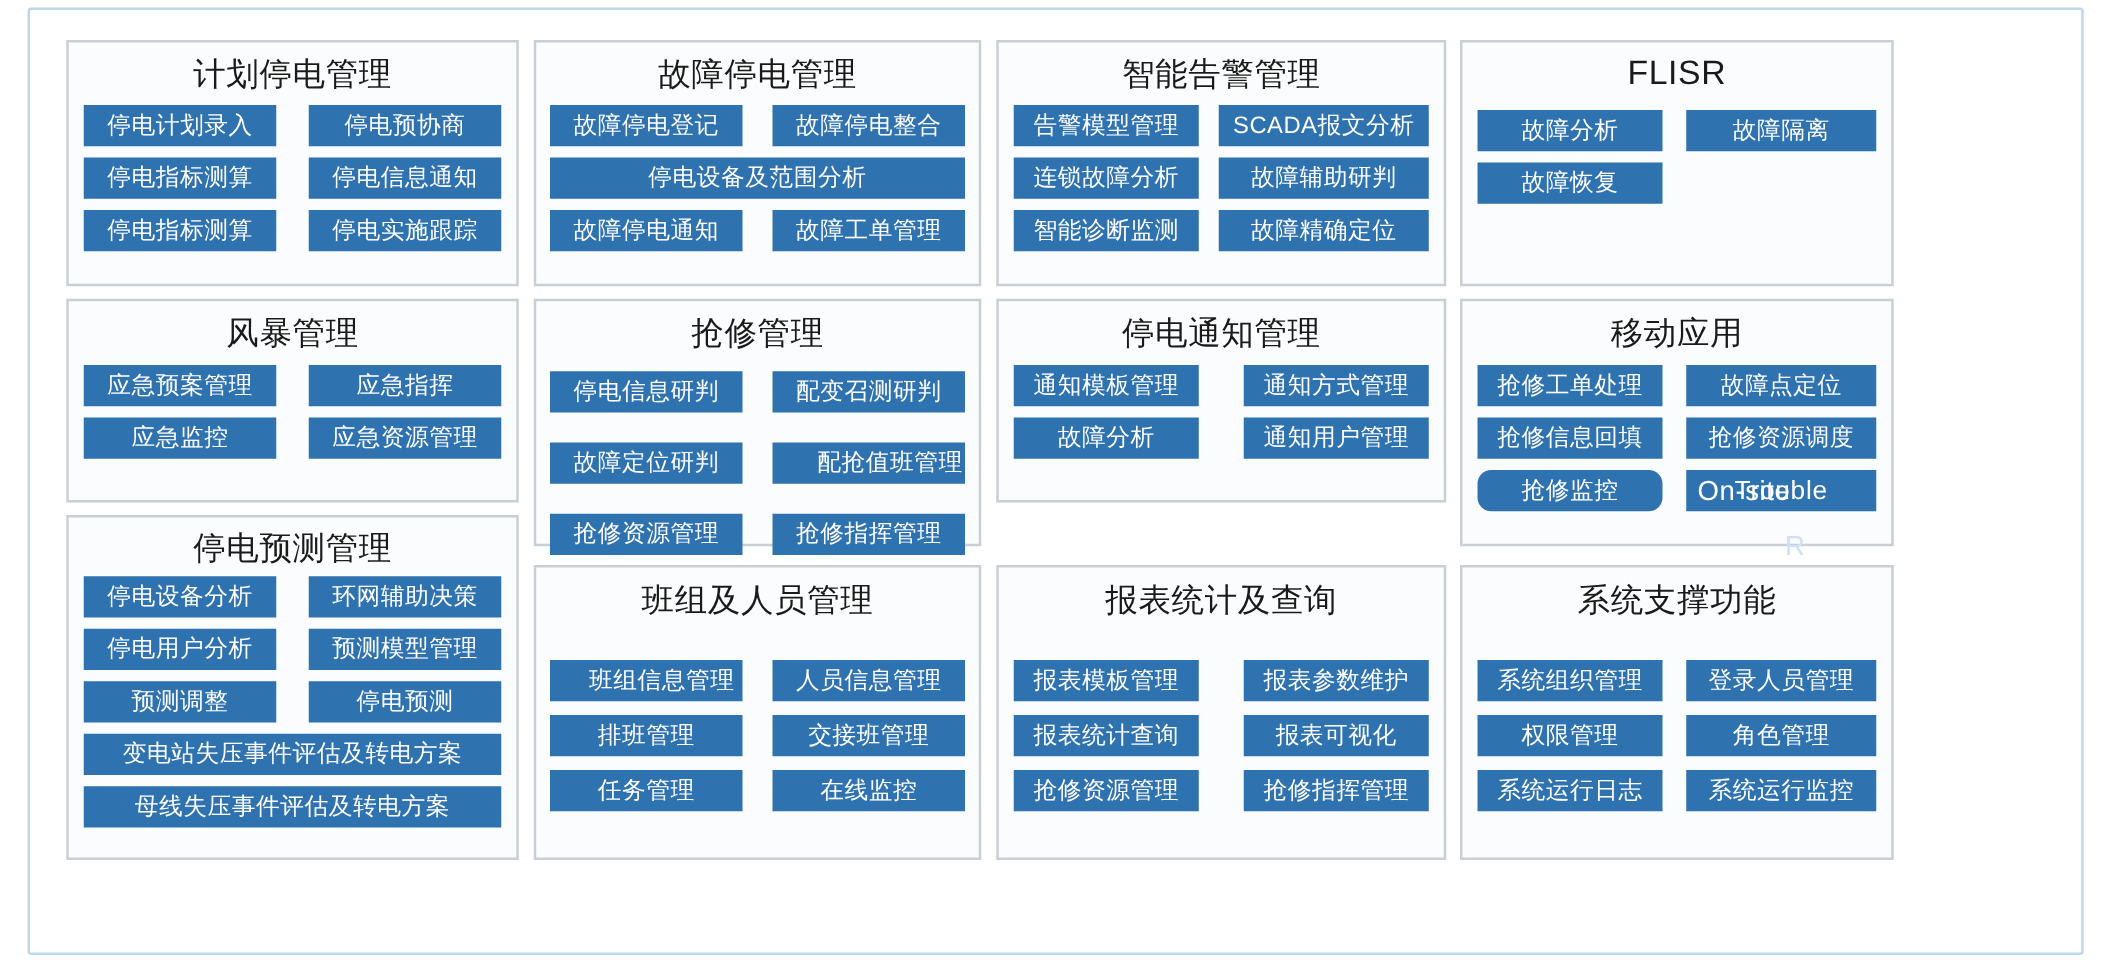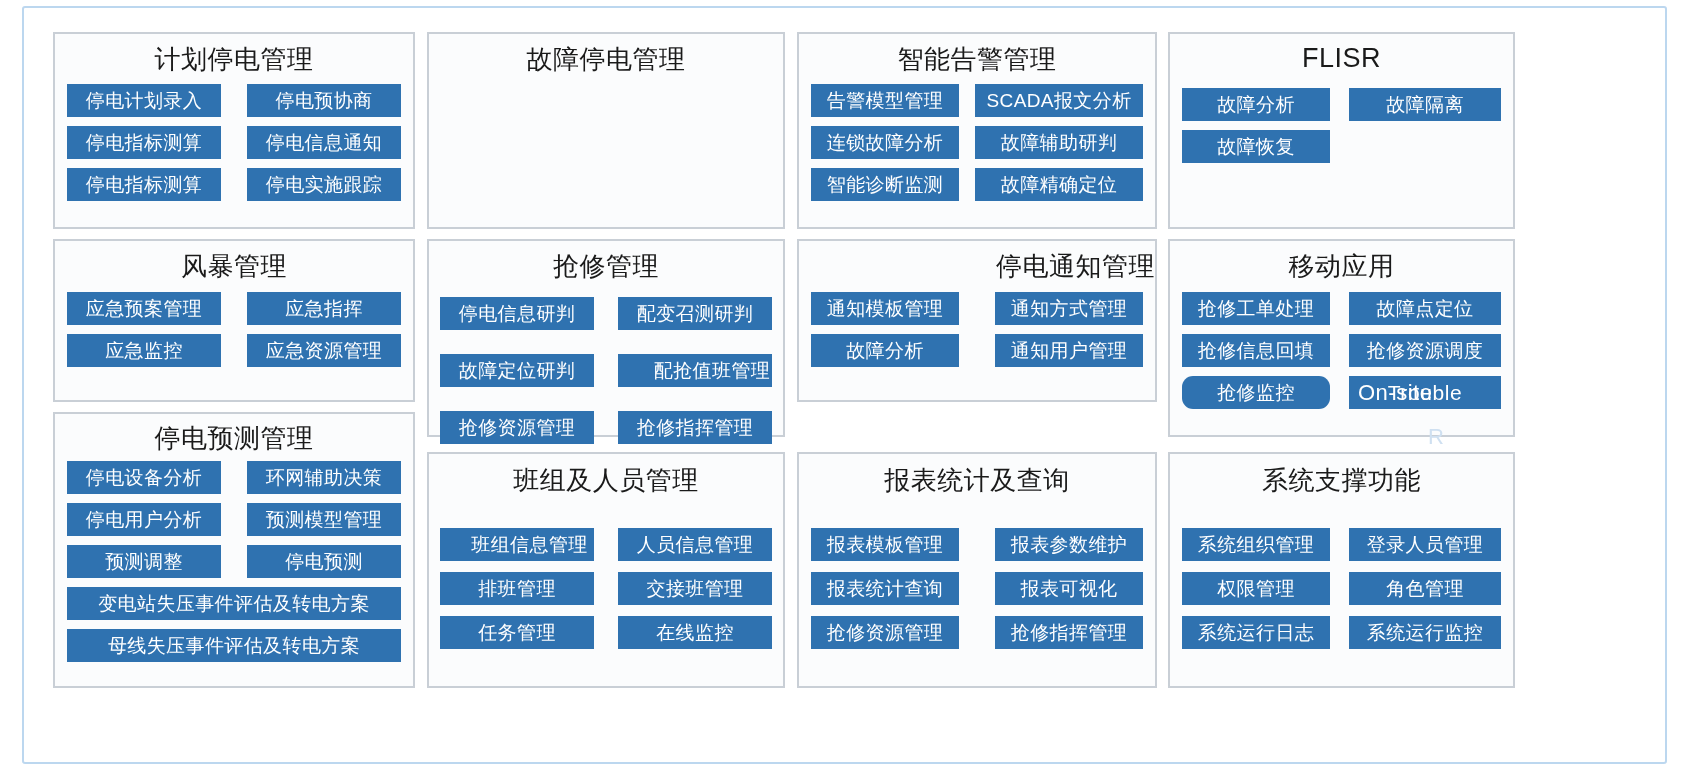--- a/index.html
+++ b/index.html
@@ -112,20 +112,27 @@
       <div class="btn" style="width:154px;height:33px;">停电预协商</div>
       <div class="btn" style="width:154px;height:33px;">停电指标测算</div>
       <div class="btn" style="width:154px;height:33px;">停电信息通知</div>
       <div class="btn" style="width:154px;height:33px;">停电指标测算</div>
       <div class="btn" style="width:154px;height:33px;">停电实施跟踪</div>
     </div>
   </div>
 
   <div class="panel" style="left:427px; top:32px; width:358px; height:197px;">
     <div class="panel-title" style="margin-top:12px;">故障停电管理</div>
+    <div class="btn-grid" style="padding:0 11px; margin-top:11px; row-gap:9px;">
+      <div class="btn" style="width:154px;height:33px;">故障停电登记</div>
+      <div class="btn" style="width:154px;height:33px;">故障停电整合</div>
+      <div class="btn full" style="height:33px;">停电设备及范围分析</div>
+      <div class="btn" style="width:154px;height:33px;">故障停电通知</div>
+      <div class="btn" style="width:154px;height:33px;">故障工单管理</div>
+    </div>
   </div>
 
   <div class="panel" style="left:797px; top:32px; width:360px; height:197px;">
     <div class="panel-title" style="margin-top:12px;">智能告警管理</div>
     <div class="btn-grid" style="padding:0 12px; margin-top:11px; row-gap:9px;">
       <div class="btn" style="width:148px;height:33px;">告警模型管理</div>
       <div class="btn" style="width:168px;height:33px;">SCADA报文分析</div>
       <div class="btn" style="width:148px;height:33px;">连锁故障分析</div>
       <div class="btn" style="width:168px;height:33px;">故障辅助研判</div>
       <div class="btn" style="width:148px;height:33px;">智能诊断监测</div>
@@ -158,21 +165,21 @@
       <div class="btn" style="width:154px;height:33px;">停电信息研判</div>
       <div class="btn" style="width:154px;height:33px;">配变召测研判</div>
       <div class="btn" style="width:154px;height:33px;">故障定位研判</div>
       <div class="btn" style="width:154px;height:33px;padding-left:34px;">配抢值班管理</div>
       <div class="btn" style="width:154px;height:33px;">抢修资源管理</div>
       <div class="btn" style="width:154px;height:33px;">抢修指挥管理</div>
     </div>
   </div>
 
   <div class="panel" style="left:797px; top:239px; width:360px; height:163px;">
-    <div class="panel-title" style="margin-top:12px;text-align:right;">停电通知管理</div>
+    <div class="panel-title" style="margin-top:12px;">停电通知管理</div>
     <div class="btn-grid" style="padding:0 12px; margin-top:12px; row-gap:9px;">
       <div class="btn" style="width:148px;height:33px;">通知模板管理</div>
       <div class="btn" style="width:148px;height:33px;">通知方式管理</div>
       <div class="btn" style="width:148px;height:33px;">故障分析</div>
       <div class="btn" style="width:148px;height:33px;">通知用户管理</div>
     </div>
   </div>
 
   <div class="panel" style="left:1168px; top:239px; width:347px; height:198px;">
     <div class="panel-title" style="margin-top:12px;">移动应用</div>

